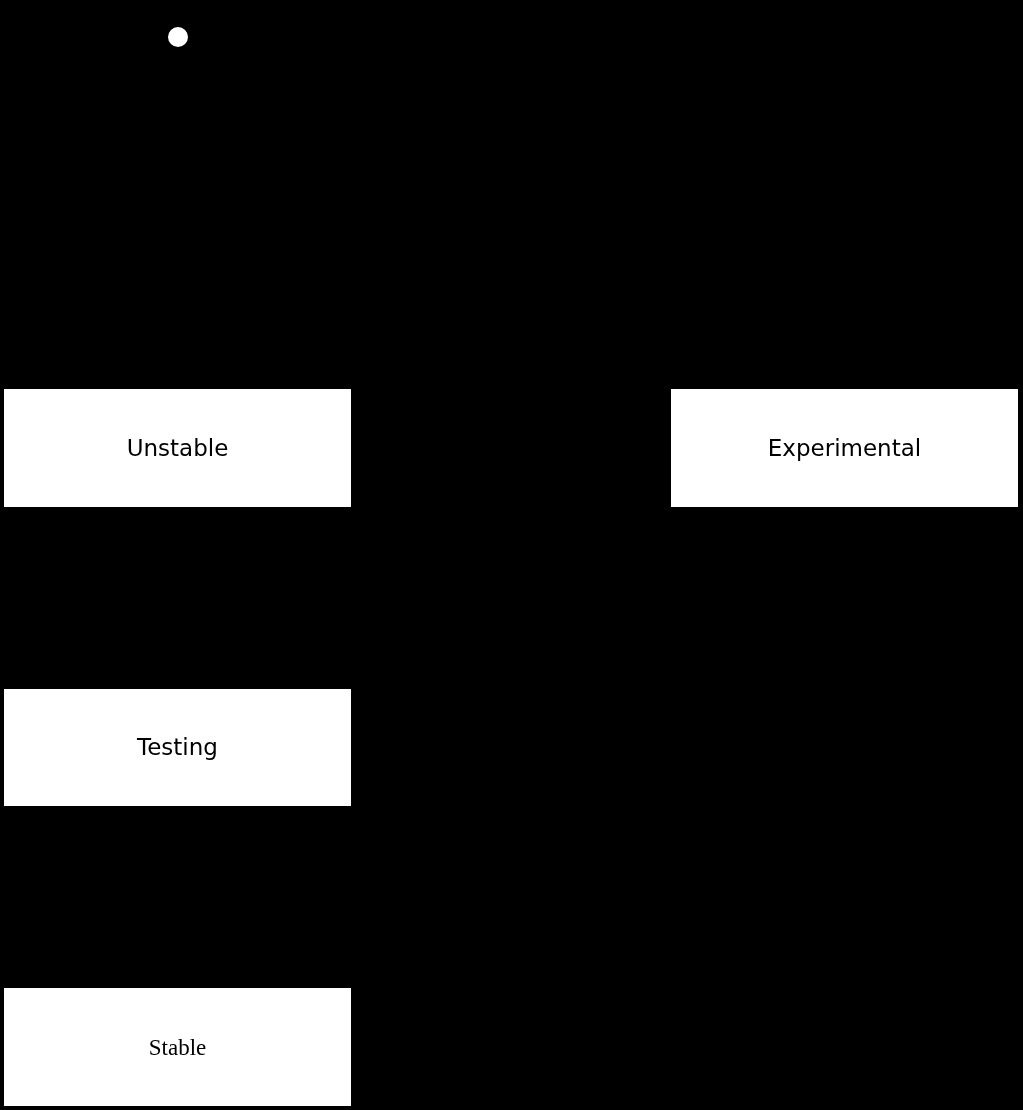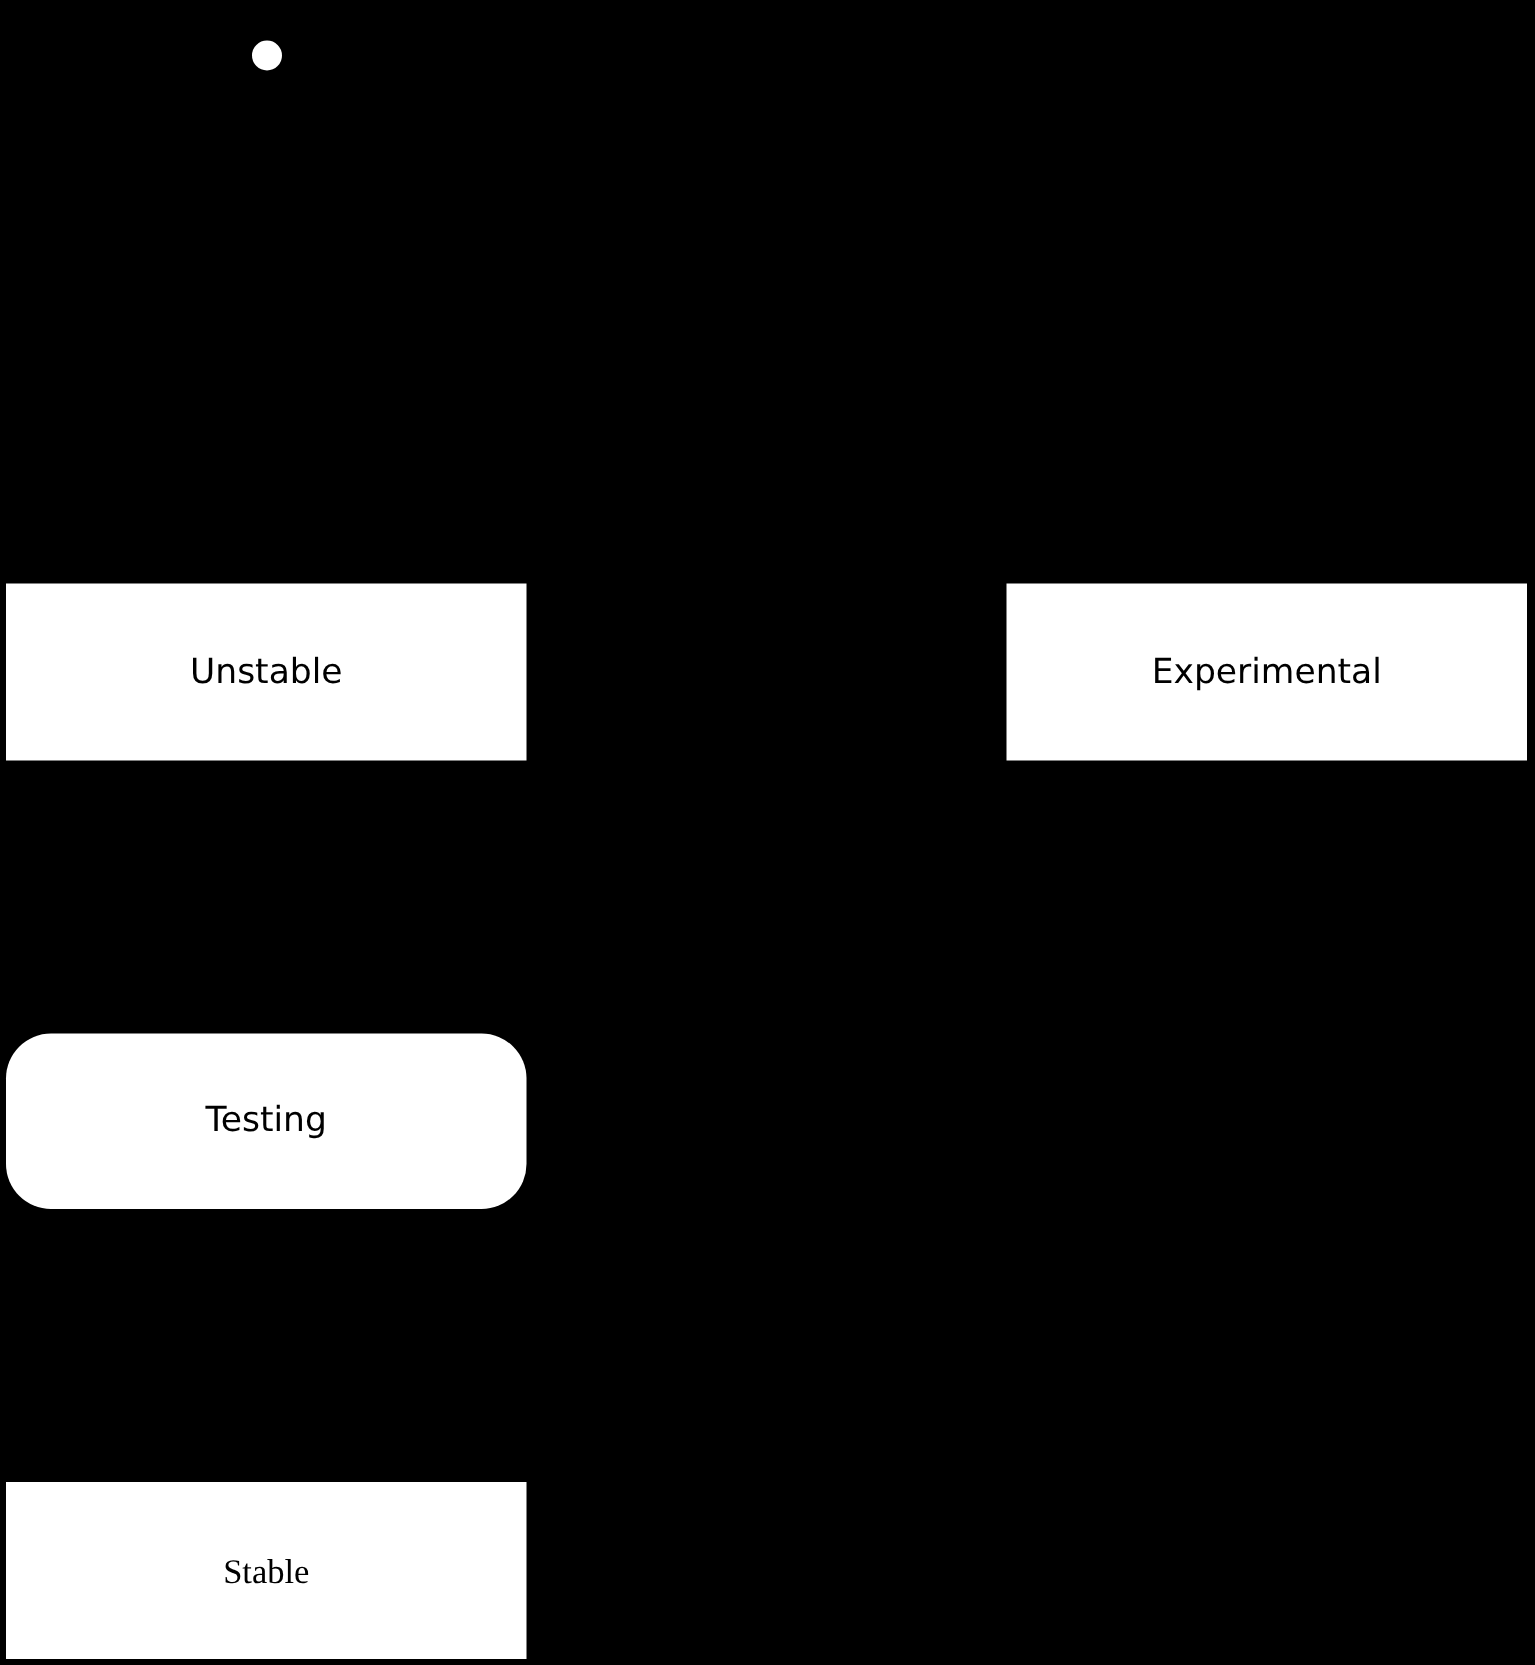--- a/index.html
+++ b/index.html
@@ -38,21 +38,21 @@
     display: flex;
     align-items: center;
     justify-content: center;
     font-size: 23px;
     line-height: 1;
     white-space: nowrap;
   }
 
   .node-unstable     { left: 4px;   top: 389px; }
   .node-experimental { left: 671px; top: 389px; text-align: center; }
-  .node-testing      { left: 4px;   top: 689px; height: 117px; border-radius: 30px; }
+  .node-testing      { left: 4px;   top: 689px; height: 117px; }
   .node-stable       { left: 4px;   top: 988px; font-family: Liberation Serif, serif; }
 
   .state-label {
     color: #000000;
   }
 </style>
 </head>
 <body>
 
 <div class="diagram-canvas">

